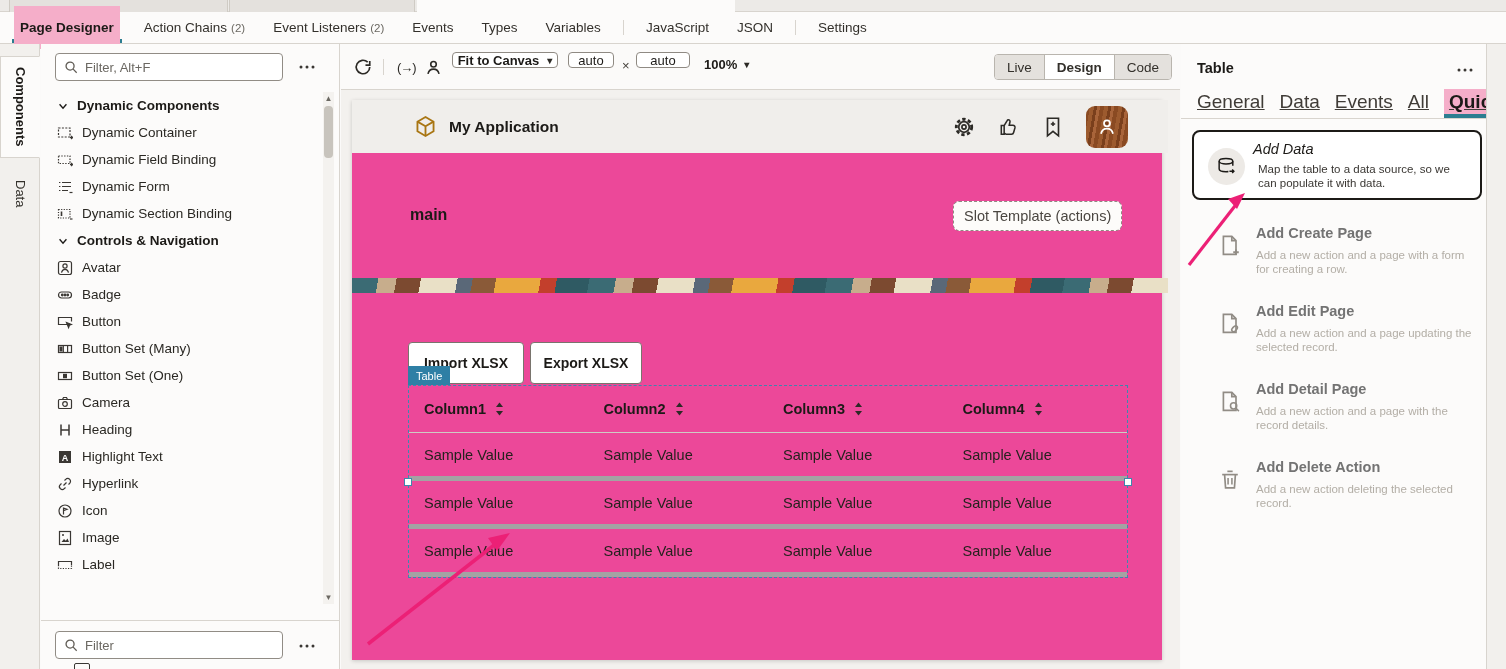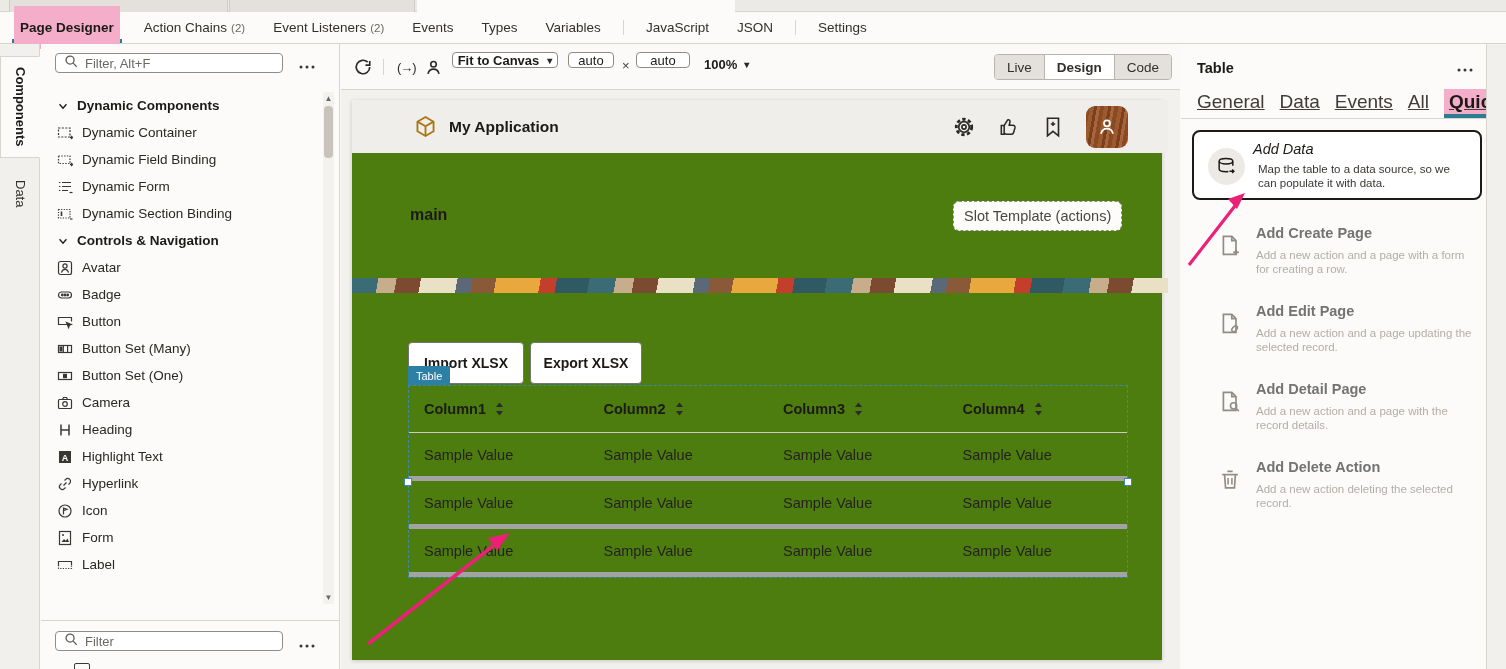--- a/index.html
+++ b/index.html
@@ -23,21 +23,21 @@
   .menu-item.active .hl { background:#f5aec9; padding:14px 6px; font-weight:bold; color:#1c1a17; }
   .menu-sep { width:1px; background:#d8d4ce; margin:8px 20px 8px -4px; }
 
   
   .leftrail { position:absolute; left:0; top:44px; width:40px; height:625px; background:#f2f0ed; border-right:1px solid #d8d4ce; }
   .rail-tab { position:absolute; left:0; width:40px; writing-mode:vertical-rl; display:flex; align-items:center; justify-content:center; font-size:13px; color:#33302b; cursor:pointer; }
   .rail-tab.active { background:#fcfbfa; font-weight:bold; border:1px solid #d8d4ce; border-right:1px solid #fcfbfa; color:#1c1a17; }
 
   
   .cpanel { position:absolute; left:41px; top:44px; width:299px; height:625px; background:#fcfbfa; border-right:1px solid #d8d4ce; overflow:hidden; }
-  .filterbox { position:absolute; left:14px; width:228px; height:20px; border:1px solid #918c85; border-radius:4px; background:#fff; display:flex; padding:0 8px; gap:7px; }
+  .filterbox { position:absolute; left:14px; width:228px; height:28px; border:1px solid #918c85; border-radius:4px; background:#fff; display:flex; align-items:center; padding:0 8px; gap:7px; }
   .filterbox input { border:none; outline:none; flex:1; font-family:"Liberation Sans",sans-serif; font-size:13px; color:#33302b; background:transparent; }
   .filterbox input::placeholder { color:#6b6862; }
   .morebtn { position:absolute; width:24px; height:20px; display:flex; align-items:center; justify-content:center; cursor:pointer; }
   .clist { position:absolute; left:0; top:48px; width:280px; }
   .csection, .citem { height:27px; display:flex; align-items:center; padding-left:16px; gap:9px; cursor:pointer; }
   .csection { font-weight:bold; font-size:13.5px; color:#1c1a17; gap:8px; }
   .citem { font-size:13.5px; color:#2a2823; }
   .cicon { width:16px; height:16px; flex:0 0 16px; }
   .cicon svg { stroke:#3a3733; fill:none; stroke-width:1.2; }
   .scrollv { position:absolute; left:282px; top:48px; width:11px; height:512px; background:#f4f2ef; }
@@ -57,21 +57,21 @@
   .sizebox input { width:100%; height:100%; border:none; outline:none; text-align:center; font-size:13px; font-family:"Liberation Sans",sans-serif; color:#1c1a17; background:transparent; }
   .timeslbl { position:absolute; left:281px; top:14px; font-size:13px; color:#44403b; }
   .zoomctl { position:absolute; left:363px; top:13px; display:flex; gap:7px; align-items:center; font-size:13px; font-weight:bold; cursor:pointer; }
   .caret { font-size:10px; color:#2c2a26; }
   .modegroup { position:absolute; right:8px; top:10px; display:flex; height:26px; border:1px solid #b9b5ae; border-radius:4px; overflow:hidden; }
   .modebtn { display:flex; align-items:center; justify-content:center; font-size:13.5px; color:#33302b; background:#e4e1dd; cursor:pointer; padding:0 12px; }
   .modebtn.active { background:#fff; border-left:1px solid #b9b5ae; border-right:1px solid #b9b5ae; font-weight:bold; }
 
   
   .canvas { position:absolute; left:341px; top:90px; width:839px; height:579px; background:#f3f1ee; }
-  .frame { position:absolute; left:11px; top:10px; width:810px; height:560px; background:#4d7c0f; box-shadow:0 1px 4px rgba(0,0,0,.18);padding-left:44px; }
+  .frame { position:absolute; left:11px; top:10px; width:810px; height:560px; background:#ec4899; box-shadow:0 1px 4px rgba(0,0,0,.18);padding-left:44px; }
   .appheader { position:absolute; left:0; top:0; width:816px; height:53px; background:#f0eeeb; display:flex; align-items:center; padding:0 40px 0 62px; }
   .apptitle { font-size:15.5px; font-weight:bold; color:#1c1a17; margin-left:12px; }
   .hdr-icons { margin-left:auto; display:flex; align-items:center; gap:23px; }
   .hdr-avatar { width:42px; height:42px; border-radius:9px; background:repeating-linear-gradient(100deg,#8a4a22 0 4px,#9c5a2e 4px 8px,#7a3f1c 8px 11px,#a8643a 11px 14px); display:flex; align-items:center; justify-content:center; }
   .pgheading { position:absolute; left:58px; top:106px; font-size:16px; font-weight:bold; color:#1c1a17; }
   .slotbox { position:absolute; left:601px; top:101px; height:30px; border:1px dashed #8f8a83; border-radius:6px; display:flex; align-items:center; padding:0 10px; font-size:14.5px; color:#4a4641; background:#fdfcfa; }
   .banner { position:absolute; left:0; top:178px; width:816px; height:15px;
     background:repeating-linear-gradient(100deg,#3b6b74 0 26px,#c7ad8c 26px 44px,#7c4a30 44px 68px,#e9e0c6 68px 104px,#5a6878 104px 119px,#8a5a38 119px 142px,#e9a83e 142px 186px,#c33f2c 186px 202px,#2f5a63 202px 234px);
   }
   .xlsxbtn { position:absolute; top:242px; height:42px; background:#fff; border:1px solid #79746d; border-radius:4px; display:flex; align-items:center; justify-content:center; font-size:14px; font-weight:bold; color:#1c1a17; cursor:pointer; }
@@ -334,21 +334,21 @@
         <span>Icon</span>
       </div>
       <div class="citem">
         <span class="cicon">
             <svg width="16" height="16" viewBox="0 0 16 16">
               <rect x="2.5" y="1.5" width="11" height="13"></rect>
               <path d="M4.5 12l2.5-3 1.8 1.8 1.7-2.2 1.5 3.4z" fill="#3a3733" stroke="none"></path>
               <circle cx="6" cy="5" r="1" fill="#3a3733" stroke="none"></circle>
             </svg>
           </span>
-        <span>Form</span>
+        <span>Image</span>
       </div>
       <div class="citem">
         <span class="cicon">
             <svg width="16" height="16" viewBox="0 0 16 16">
               <path d="M1.5 8V4.5h13V8"></path>
               <path d="M1.5 8v3.5h13V8" stroke-dasharray="1.2 1.4"></path>
             </svg>
           </span>
         <span>Label</span>
       </div>

